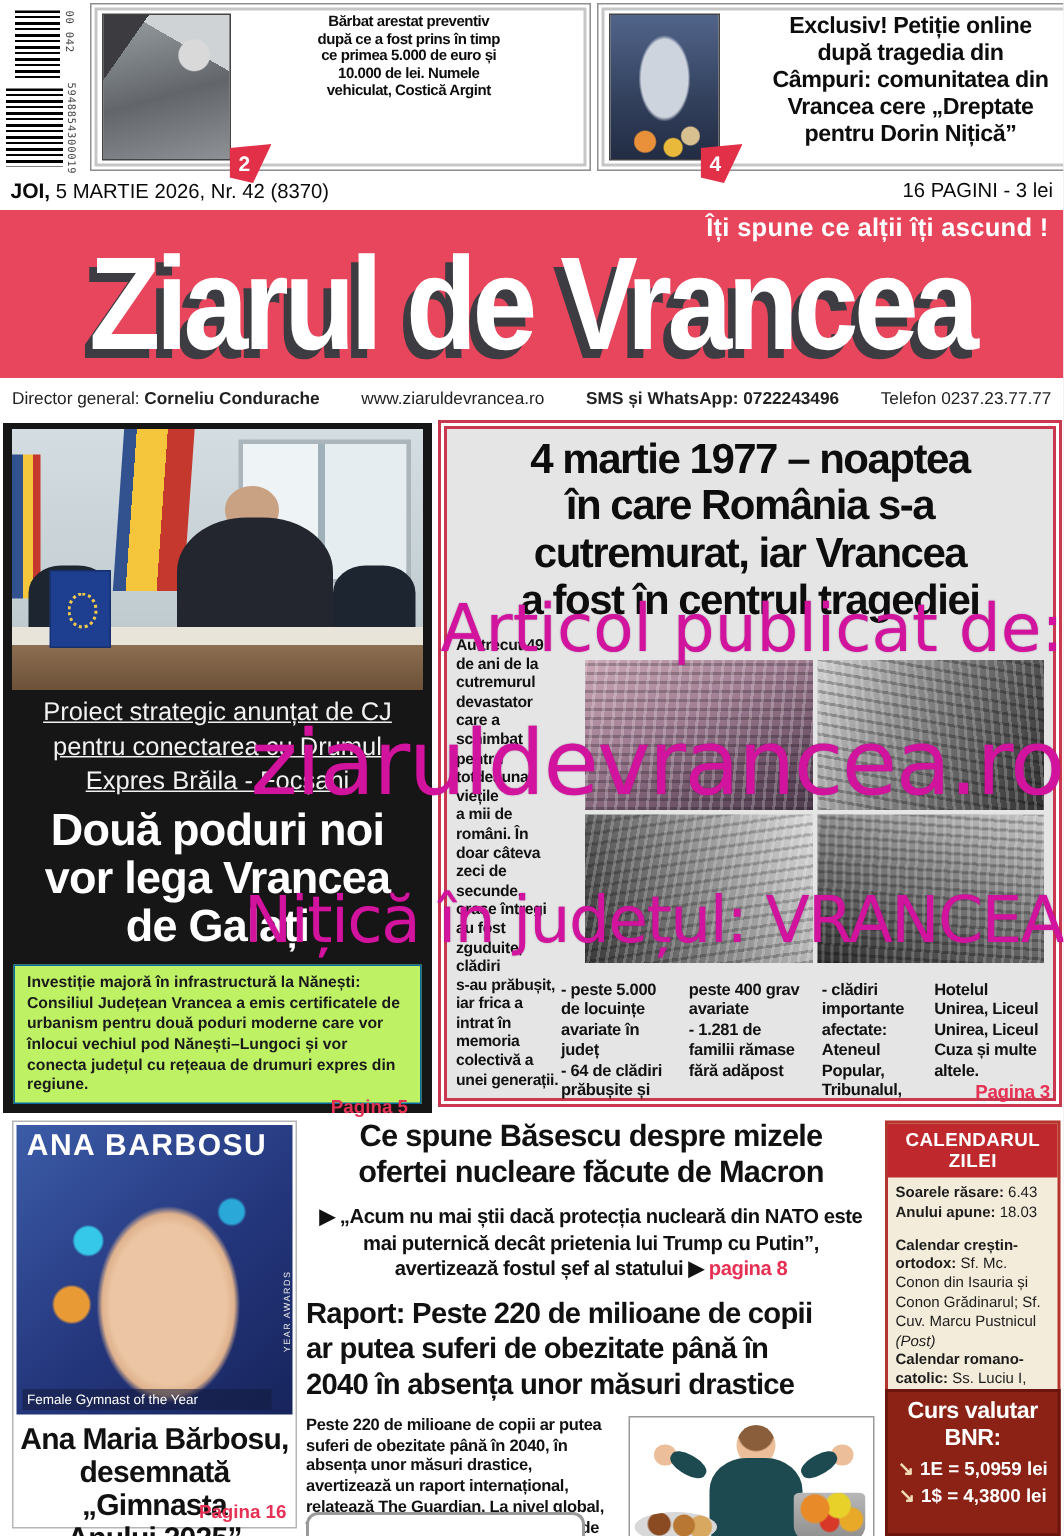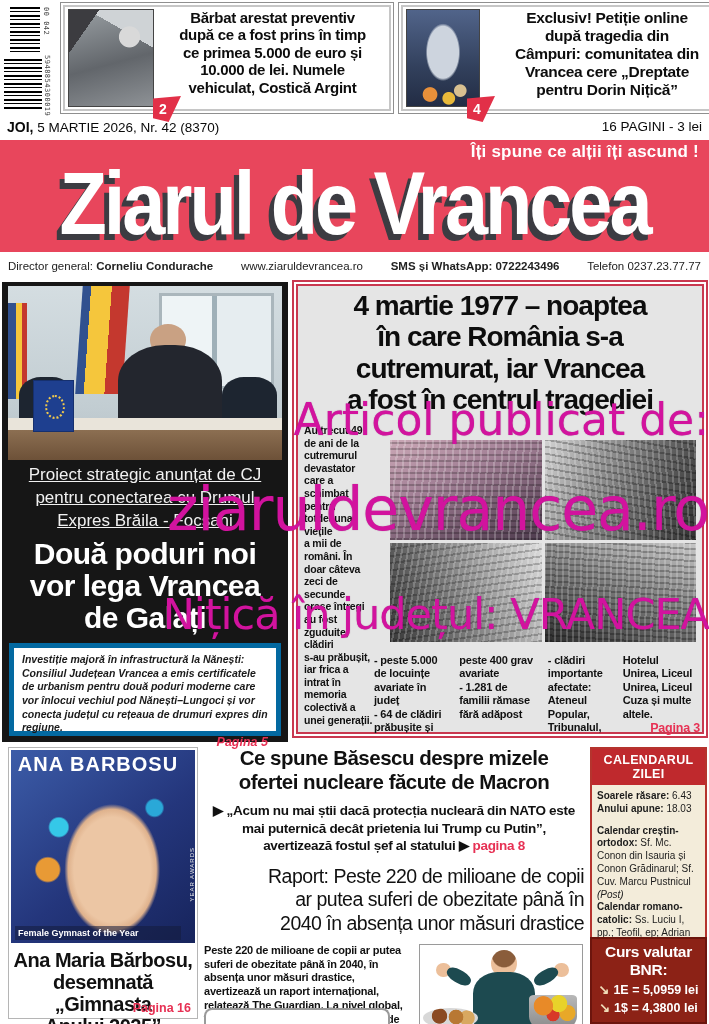--- a/index.html
+++ b/index.html
@@ -27,21 +27,21 @@
       linear-gradient(210deg,#cfd3d6 0 26%,transparent 26%),
       linear-gradient(165deg,#9aa0a4,#62666b 55%,#8e9296);}
   .box2 .tphoto{width:72px;background:
       radial-gradient(ellipse 24% 30% at 50% 44%,#cdd4de 0 90%,transparent 100%),
       radial-gradient(circle at 32% 88%,#e8903a 0 7%,transparent 8%),
       radial-gradient(circle at 58% 92%,#e8b93a 0 6%,transparent 7%),
       radial-gradient(circle at 74% 84%,#d8c090 0 6%,transparent 7%),
       linear-gradient(#51648a,#32405c 60%,#222c44);}
   .teaser-headline{position:absolute;top:6px;text-align:center;font-weight:bold;line-height:1.16;
                    letter-spacing:-.3px;color:#0d0d0d;}
-  .box1 .teaser-headline{left:96px;right:5px;font-size:15px;}
+  .box1 .teaser-headline{left:96px;right:5px;font-size:10px;}
   .box2 .teaser-headline{left:80px;right:4px;font-size:15.5px;}
   .flag-marker{position:absolute;bottom:-9px;width:28px;height:26px;background:#e23048;z-index:6;
                clip-path:polygon(0 10%,100% 0,56% 100%,0 86%);color:#fff;font-weight:bold;
                font-size:14px;display:flex;align-items:center;padding-left:6px;box-sizing:border-box;}
   .box1 .flag-marker{left:92px;}
   .box2 .flag-marker{left:68px;}
 
   
   .dateline{position:absolute;left:0;right:0;top:114px;height:25px;display:flex;
             justify-content:space-between;align-items:center;padding:0 7px;font-size:13.5px;color:#0a0a0a;}
@@ -75,22 +75,22 @@
   .sp-eu{position:absolute;left:9%;bottom:16%;width:15%;height:30%;background:#1e3f8f;
       box-shadow:inset 0 0 0 1px #16306e;}
   .sp-eu:after{content:"";position:absolute;left:30%;top:28%;width:40%;height:40%;border-radius:50%;
       border:2px dotted #f2c94c;}
   .sp-chair{position:absolute;left:4%;bottom:22%;width:20%;height:26%;border-radius:40% 40% 0 0;background:#1d2530;}
   .sp-chair.r{left:auto;right:2%;}
   .kicker{position:absolute;left:4px;right:4px;top:182px;color:#f1f1f1;font-size:17px;line-height:1.34;
           text-align:center;text-decoration:underline;}
   .bridge-headline{position:absolute;left:0;right:0;top:256px;color:#fff;font-weight:bold;font-size:30px;
                    line-height:1.07;text-align:center;letter-spacing:-.5px;}
-  .bridge-white{position:absolute;left:7px;right:7px;top:361px;bottom:6px;background:#ffffff;
-                border:5px solid #0369a1;padding:5px 8px;box-sizing:border-box;font-style:italic;}
+  .bridge-white{position:absolute;left:7px;right:7px;top:361px;bottom:6px;background:#bef264;
+                border:1px solid #0369a1;padding:5px 8px;box-sizing:border-box;}
   .bridge-body{font-size:10.5px;font-weight:bold;line-height:1.3;color:#1a1a1a;}
   .page-ref{color:#e73154;font-weight:bold;text-align:right;font-size:12.5px;}
 
   
   .quake-box{position:absolute;left:292px;top:280px;width:416px;height:458px;background:#e5e5e5;
              border:2px solid #c9384f;box-shadow:inset 0 0 0 2px #fff,inset 0 0 0 4px #c9384f;box-sizing:border-box;}
   .quake-headline{margin:8px 8px 0;font-size:28px;font-weight:bold;text-align:center;line-height:1.12;
                   letter-spacing:-1px;color:#0d0d0d;}
   .quake-intro{position:absolute;left:10px;top:142px;width:82px;font-size:10.5px;font-weight:bold;
                line-height:1.2;letter-spacing:-.2px;}
@@ -124,32 +124,32 @@
   .ana-box{position:absolute;left:8px;top:747px;width:188px;height:270px;background:#fff;border:1px solid #b5b5b5;}
   .ana-photo{position:relative;margin:2px;height:193px;overflow:hidden;background:
       radial-gradient(circle at 26% 40%,#35c8e8 0 5%,transparent 6%),
       radial-gradient(circle at 20% 62%,#e89a35 0 6%,transparent 7%),
       radial-gradient(circle at 78% 30%,#2aa8d8 0 4%,transparent 5%),
       radial-gradient(ellipse 26% 34% at 55% 62%,#ecc6a4 0 80%,#dfb28d 92%,transparent 100%),
       linear-gradient(140deg,#3c5ca8,#24367c 55%,#17245c);}
   .ana-title{position:absolute;top:3px;left:0;right:10px;text-align:center;color:#fff;font-weight:bold;
              font-size:20px;letter-spacing:1px;}
   .ana-caption{position:absolute;left:4px;right:14px;bottom:3px;background:rgba(20,28,60,.55);color:#fff;
-               font-size:9px;font-weight:bold;padding:2px 3px;}
+               font-size:9px;font-weight:normal;padding:2px 3px;}
   .ana-side{position:absolute;right:0px;top:50%;writing-mode:vertical-rl;transform:rotate(180deg);
             font-size:6px;color:#e8e8e8;letter-spacing:1px;}
   .ana-headline{margin:6px 2px 0;font-size:20px;font-weight:bold;text-align:center;line-height:1.1;
                 letter-spacing:-.5px;}
   .ana-page{position:absolute;right:6px;bottom:3px;}
 
   .center-col{position:absolute;left:204px;top:746px;width:380px;}
   .c-h1{font-size:20.5px;font-weight:bold;text-align:center;line-height:1.15;letter-spacing:-.5px;}
   .c-quote{font-size:13.5px;font-weight:bold;text-align:center;line-height:1.3;margin-top:9px;letter-spacing:-.3px;}
   .c-quote .pref{color:#e73154;}
-  .c-h2{font-size:19.5px;font-weight:normal;text-align:right;line-height:1.2;letter-spacing:-.5px;margin-top:10px;}
+  .c-h2{font-size:19.5px;font-weight:bold;text-align:left;line-height:1.2;letter-spacing:-.5px;margin-top:10px;}
   .c-row{display:flex;margin-top:9px;}
   .c-body-wrap{width:206px;}
   .c-body{font-size:11px;font-weight:bold;line-height:1.25;letter-spacing:-.2px;}
   .obesity-photo{position:relative;width:162px;height:90px;margin-left:9px;border:1px solid #9a9a9a;background:#fff;overflow:hidden;}
   .ob-head{position:absolute;left:44%;top:6%;width:16%;height:30%;border-radius:50%;
            background:radial-gradient(circle at 50% 20%,#8a5d3b 0 45%,#ecbf9a 50%);}
   .ob-torso{position:absolute;left:33%;top:30%;width:38%;height:60%;border-radius:40% 40% 10% 10%;background:#1d4a50;}
   .ob-arm{position:absolute;top:28%;width:16%;height:14%;border-radius:45%;background:#1d4a50;}
   .ob-arm.l{left:16%;transform:rotate(30deg);}
   .ob-arm.r{right:14%;transform:rotate(-30deg);}
@@ -172,21 +172,21 @@
   .calendar-box{position:absolute;left:590px;top:747px;width:117px;height:277px;background:#f3ecda;
                 border:2px solid #b5342e;box-sizing:border-box;}
   .cal-header{background:#bf292d;color:#fff;font-weight:bold;font-size:12.5px;text-align:center;
               padding:4px 0;letter-spacing:.3px;}
   .cal-body{padding:5px 5px 0;font-size:10px;line-height:1.28;color:#1c1c1c;}
   .cal-body p{margin:0 0 9px;}
   .cal-b{font-weight:bold;}
   .cal-i{font-style:italic;}
   .cal-author{font-style:italic;text-align:right;margin-top:1px;}
   .forex{position:absolute;left:-2px;right:-2px;bottom:-2px;background:#8c2216;color:#fff;text-align:center;
-         padding:4px 0 7px;border:2px solid #6c150d;}
+         padding:4px 0 18px;border:2px solid #6c150d;}
   .forex-title{font-size:15.5px;font-weight:bold;letter-spacing:-.3px;}
   .forex-row{font-size:12.5px;font-weight:bold;margin-top:3px;display:flex;justify-content:center;gap:4px;align-items:center;}
   .fx-arrow{color:#f0ddb8;font-size:13px;}
 </style>
 </head>
 <body>
 
 <div id="page">
 
   <div class="barcode">

